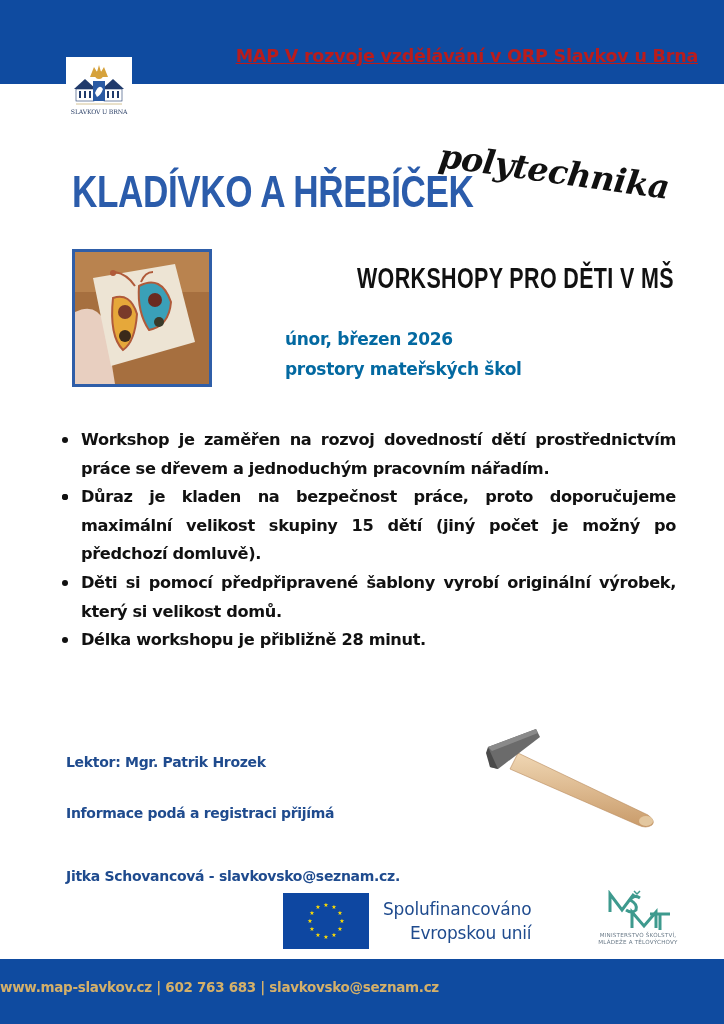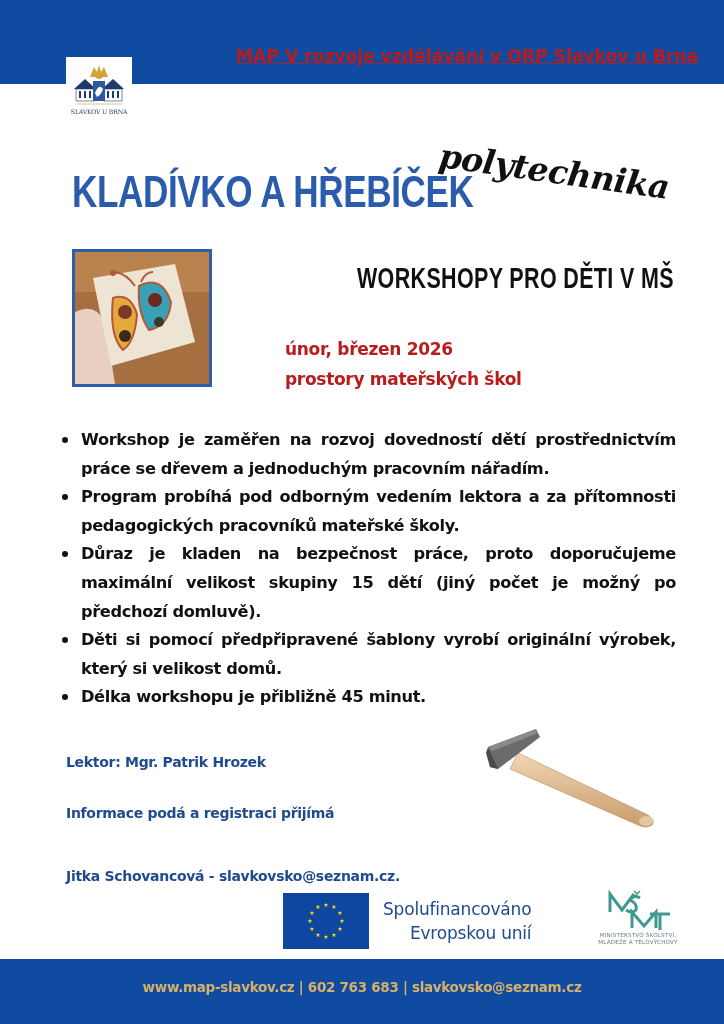--- a/index.html
+++ b/index.html
@@ -13,42 +13,42 @@
   .logo-box svg { display:block; }
   .logo-caption { position:absolute; left:0; width:66px; top:51px; text-align:center; font-family:"DejaVu Serif", serif; font-size:6.2px; color:#2a3f66; letter-spacing:-0.2px; white-space:nowrap; }
 
   .main-title { left:72px; top:164px; color:#2b5cab; font-family:"Liberation Sans", sans-serif; font-weight:bold; font-size:45px; line-height:56px; letter-spacing:-0.5px; transform:scaleX(0.78); transform-origin:left top; white-space:nowrap; }
   .script-title { left:442px; top:136px; color:#111; font-family:"DejaVu Serif", serif; font-style:italic; font-weight:bold; font-size:33px; transform:rotate(8deg); transform-origin:left top; white-space:nowrap; letter-spacing:-0.5px; }
 
   .photo-frame { left:72px; top:249px; width:140px; height:138px; box-sizing:border-box; border:3px solid #2f5ea8; background:#b07a4a; overflow:hidden; }
 
   .workshop-subtitle { left:357px; top:258px; color:#111; font-family:"Liberation Sans", sans-serif; font-weight:bold; font-size:29px; line-height:40px; transform:scaleX(0.74); transform-origin:left top; white-space:nowrap; letter-spacing:0.5px; }
 
-  .date-line, .place-line { left:285px; color:#b91c1c; font-weight:bold; font-size:17px; white-space:nowrap; letter-spacing:-0.3px;margin-top:10px; }
+  .date-line, .place-line { left:285px; color:#0369a1; font-weight:bold; font-size:17px; white-space:nowrap; letter-spacing:-0.3px; }
   .date-line { top:329px; }
   .place-line { top:359px; }
 
   .bullets { left:62px; top:426px; width:614px; margin:0; padding:0; list-style:none; }
   .bullets li { position:relative; padding-left:19px; font-weight:bold; font-size:16.2px; line-height:28.6px; color:#111; text-align:justify; letter-spacing:-0.35px; }
   .bullets li .dot { position:absolute; left:0; top:11px; width:6px; height:6px; border-radius:50%; background:#111; }
 
   .lektor { left:66px; top:754px; color:#1f4b8e; font-weight:bold; font-size:14px; letter-spacing:-0.3px; white-space:nowrap; }
   .info1 { left:66px; top:805px; color:#1f4b8e; font-weight:bold; font-size:14px; letter-spacing:-0.3px; white-space:nowrap; }
   .info2 { left:66px; top:868px; color:#1f4b8e; font-weight:bold; font-size:14px; letter-spacing:-0.3px; white-space:nowrap; }
 
   .hammer { left:480px; top:725px; width:190px; height:110px; }
 
   .eu-flag { left:283px; top:893px; width:86px; height:56px; background:#0e47a1; }
   .eu-text { left:383px; top:897px; color:#1f4b8e; font-size:17px; line-height:24px; white-space:nowrap; letter-spacing:-0.2px;text-align:right; }
 
   .msmt-logo { left:574px; top:890px; width:128px; height:60px; }
   .msmt-caption { position:absolute; left:0; width:128px; top:42px; text-align:center; font-size:5.6px; line-height:7px; color:#6a7a88; letter-spacing:0.2px; white-space:nowrap; }
 
   .footer-band { left:0; top:959px; width:724px; height:65px; background:#0f4ba0; }
-  .footer-text { left:0; width:724px; top:979px; text-align:center; color:#d4b06a; font-weight:bold; font-size:13.5px; letter-spacing:-0.3px; white-space:nowrap; }
+  .footer-text { left:0; width:724px; top:979px; color:#d4b06a; font-weight:bold; font-size:13.5px; letter-spacing:-0.3px; white-space:nowrap; }
 </style>
 </head>
 <body>
 
 <div class="abs header-band"></div>
 <div class="abs header-title">MAP V rozvoje vzdělávání v ORP Slavkov u Brna</div>
 
 <div class="abs logo-box">
   <svg width="66" height="50" viewBox="0 0 66 50">
     <path d="M24 20 L28 10 L31 15 L33 8 L35 15 L38 10 L42 20 Z" fill="#d6a23c"></path>
@@ -91,24 +91,24 @@
   </svg>
 </div>
 
 <div class="abs workshop-subtitle">WORKSHOPY PRO DĚTI V MŠ</div>
 
 <div class="abs date-line">únor, březen 2026</div>
 <div class="abs place-line">prostory mateřských škol</div>
 
 <ul class="abs bullets">
   <li><span class="dot"></span><span>Workshop je zaměřen na rozvoj dovedností dětí prostřednictvím práce se dřevem a jednoduchým pracovním nářadím.</span></li>
-  <li><span class="dot"></span><span>Program probíhá pod odborným vedením lektora a za přítomnosti pedagogických pracovníků mateřské školy.</span></li>
+  <li><span class="dot"></span></li>
   <li><span class="dot"></span><span>Důraz je kladen na bezpečnost práce, proto doporučujeme maximální velikost skupiny 15 dětí (jiný počet je možný po předchozí domluvě).</span></li>
   <li><span class="dot"></span><span>Děti si pomocí předpřipravené šablony vyrobí originální výrobek, který si velikost domů.</span></li>
-  <li><span class="dot"></span><span>Délka workshopu je přibližně 45 minut.</span></li>
+  <li><span class="dot"></span><span>Délka workshopu je přibližně 28 minut.</span></li>
 </ul>
 
 <div class="abs lektor">Lektor: Mgr. Patrik Hrozek</div>
 <div class="abs info1">Informace podá a registraci přijímá</div>
 <div class="abs info2">Jitka Schovancová - slavkovsko@seznam.cz.</div>
 
 <svg class="abs hammer" viewBox="0 0 190 110">
   <defs>
     <linearGradient id="wood" x1="0" y1="0" x2="0" y2="1">
       <stop offset="0" stop-color="#f0d7b4"></stop>

